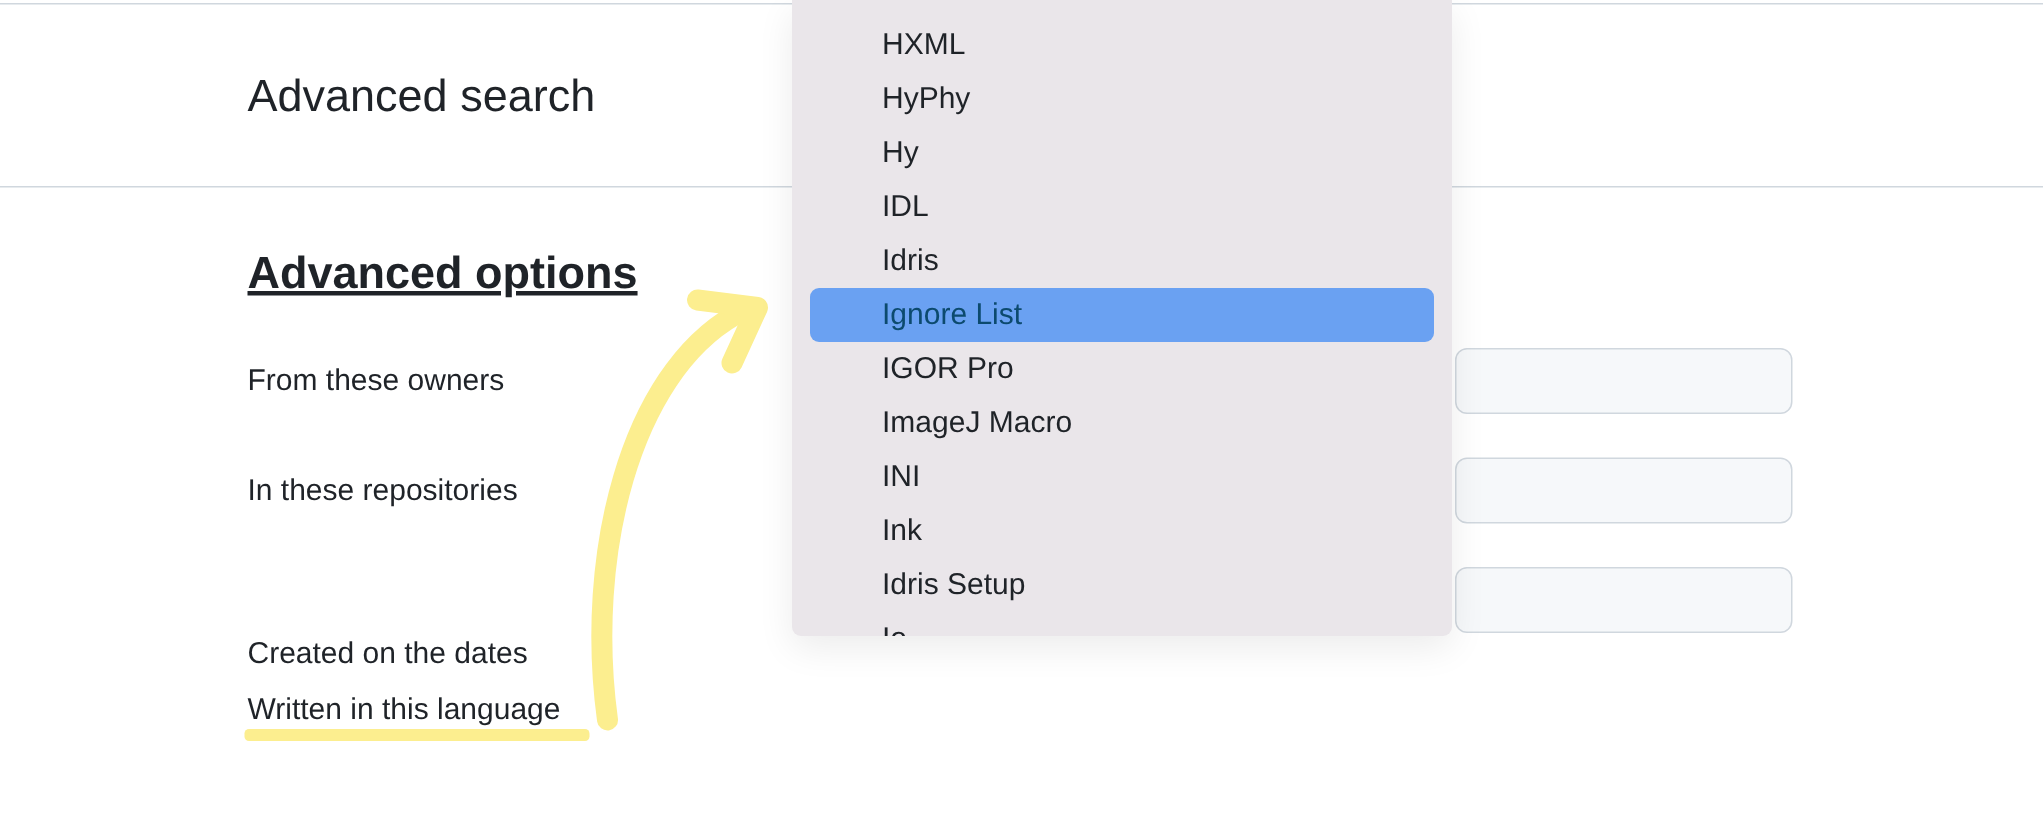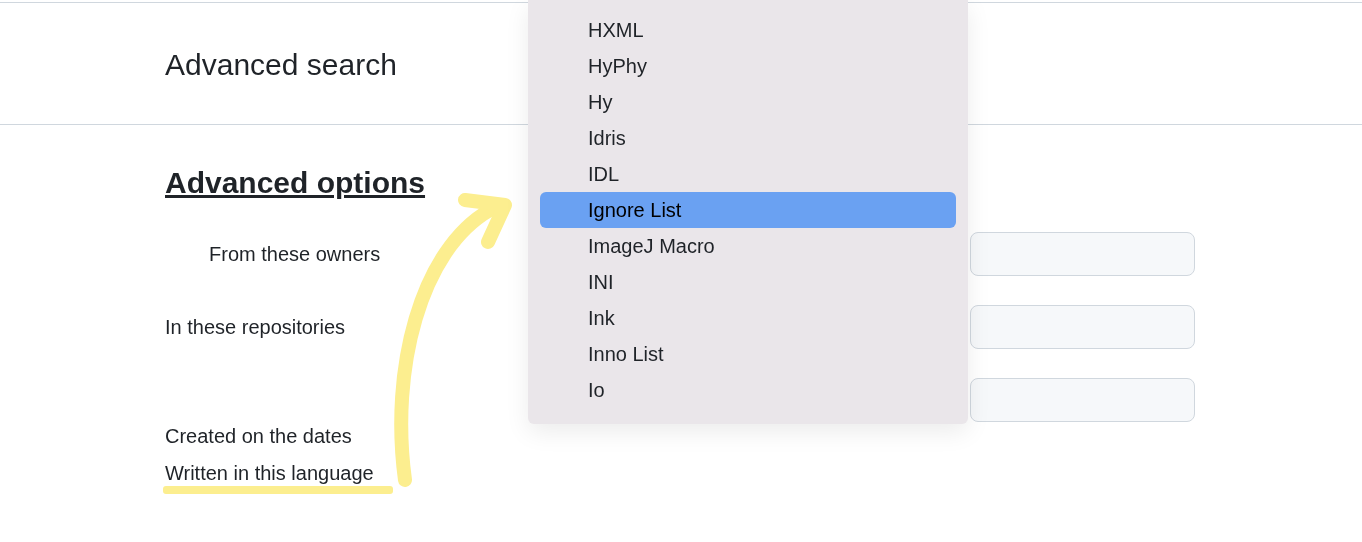--- a/index.html
+++ b/index.html
@@ -2,32 +2,32 @@
 <html><head>
 <meta charset="utf-8">
 <style>
   * { box-sizing: border-box; margin: 0; padding: 0; }
   html, body { width: 1362px; height: 542px; overflow: hidden; font-family: -apple-system, BlinkMacSystemFont, "Segoe UI", Helvetica, Arial, sans-serif; background: #fff; color: #1f2328; }
   .top-divider { position: absolute; left: 0; right: 0; top: 2px; height: 1px; background: #d0d7de; }
   .page-title { position: absolute; left: 165px; top: 48px; font-size: 30px; font-weight: 400; }
   .section-divider { position: absolute; left: 0; right: 0; top: 124px; height: 1px; background: #d0d7de; }
   .section-title { position: absolute; left: 165px; top: 166px; font-size: 30px; font-weight: 600; text-decoration: underline; }
   .label { position: absolute; left: 165px; font-size: 20px; font-weight: 400; color: #1f2328; }
-  .label-owners { top: 243px; margin-left: 44px; }
+  .label-owners { top: 243px; }
   .label-repos { top: 316px; }
   .label-dates  { top: 389px; margin-top: 36px; }
   .label-lang   { top: 462px; }
   .lang-underline { position: absolute; left: 163px; top: 486px; width: 230px; height: 8px; background: #fcee8f; border-radius: 3px; }
   .arrow-wrap { position: absolute; left: 380px; top: 180px; width: 150px; height: 320px; pointer-events: none; }
   .arrow-wrap svg { width: 100%; height: 100%; }
   .inputs { position: absolute; left: 970px; top: 232px; right: 165px; }
   .text-input { display: block; width: 225px; height: 44px; border: 1px solid #d0d7de; border-radius: 8px; background: #f6f8fa; margin-bottom: 29px; padding: 0 12px; font-size: 16px; }
   .dropdown { position: absolute; left: 528px; top: 0; width: 440px; height: 424px; background: #eae6ea; border-radius: 0 0 6px 6px; box-shadow: 0 8px 24px rgba(0,0,0,0.08); overflow: hidden; }
   .dropdown-item { font-size: 20px; line-height: 36px; padding: 0 10px 0 60px; cursor: pointer; color: #1f2328; }
-  .dropdown-item.selected { background: #6aa1f2; color: #000000; border-radius: 6px; margin: 0 12px; padding-left: 48px; font-weight: 500; }
+  .dropdown-item.selected { background: #6aa1f2; color: #0c4a6e; border-radius: 6px; margin: 0 12px; padding-left: 48px; font-weight: 500; }
   .list-pad-top { height: 12px; }
 </style>
 </head>
 <body>
 
 <div class="top-divider"></div>
 <h1 class="page-title">Advanced search</h1>
 <div class="section-divider"></div>
 <h2 class="section-title">Advanced options</h2>
 
@@ -49,21 +49,22 @@
   <input class="text-input" style="">
   <input class="text-input" style="">
   <input class="text-input" style="">
 </div>
 
 <div class="dropdown" id="dropdown">
   <div class="list-pad-top"></div>
 <div class="dropdown-item">HXML</div>
     <div class="dropdown-item">HyPhy</div>
     <div class="dropdown-item">Hy</div>
+    <div class="dropdown-item">IDL</div>
     <div class="dropdown-item">Idris</div>
-    <div class="dropdown-item">IDL</div>
     <div class="dropdown-item selected">Ignore List</div>
+    <div class="dropdown-item">IGOR Pro</div>
     <div class="dropdown-item">ImageJ Macro</div>
     <div class="dropdown-item">INI</div>
     <div class="dropdown-item">Ink</div>
-    <div class="dropdown-item">Inno List</div>
+    <div class="dropdown-item">Idris Setup</div>
     <div class="dropdown-item">Io</div>
   </div>
 
 </body></html>

